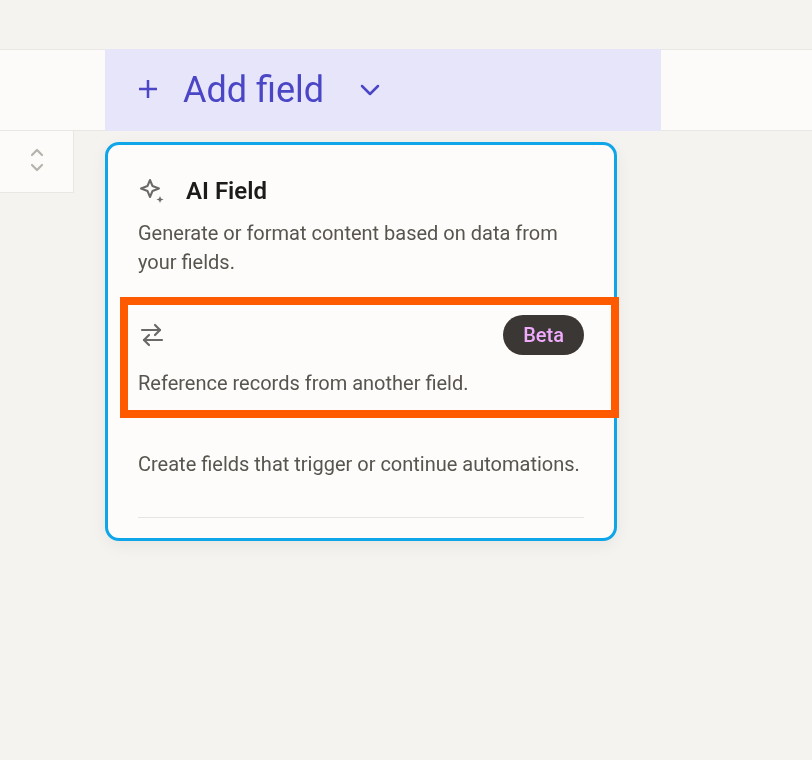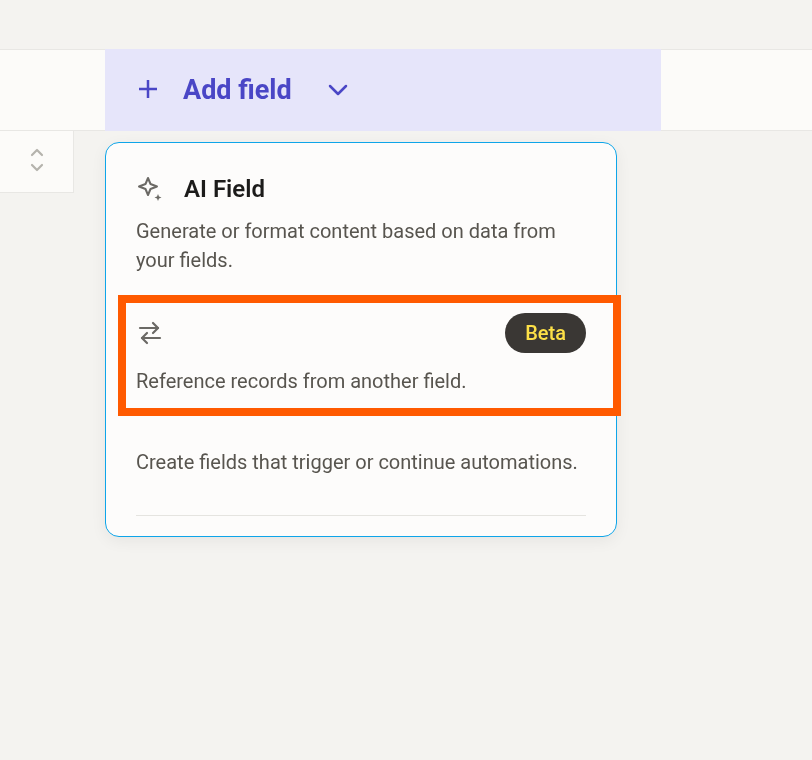--- a/index.html
+++ b/index.html
@@ -39,22 +39,22 @@
       cursor: pointer;
     }
     .plus-icon {
       color: #4a46c6;
       font-size: 30px;
       font-weight: 400;
       line-height: 1;
     }
     .add-field-label {
       color: #4a46c6;
-      font-size: 27px;
-      font-weight: 700;
+      font-size: 36px;
+      font-weight: 400;
     }
     .chevron-down {
       color: #4a46c6;
       margin-left: 12px;
     }
     .sort-column {
       position: absolute;
       top: 131px;
       left: 0;
       width: 74px;
@@ -68,21 +68,21 @@
     }
     .sort-icon {
       color: #b5b3ad;
     }
     .dropdown-panel {
       position: absolute;
       top: 142px;
       left: 105px;
       width: 512px;
       background: #fdfcfb;
-      border: 1px solid #0ea5e9;
+      border: 3px solid #0ea5e9;
       border-radius: 14px;
       box-shadow: 0 4px 16px rgba(0,0,0,0.06);
       padding: 14px 0 0 0;
     }
     .menu-item {
       padding: 18px 30px 20px 30px;
       cursor: pointer;
       position: relative;
     }
     .menu-item-header {
@@ -105,21 +105,21 @@
       color: #1c1b1a;
     }
     .menu-item-description {
       font-size: 20px;
       color: #58554f;
       margin-top: 14px;
       line-height: 1.45;
     }
     .beta-badge {
       background: #3a3734;
-      color: #fde047;
+      color: #f0abfc;
       font-size: 20px;
       font-weight: 500;
       padding: 8px 20px;
       border-radius: 22px;
       margin-left: auto;
     }
     .highlighted-item {
       position: relative;
     }
     .highlight-box {

